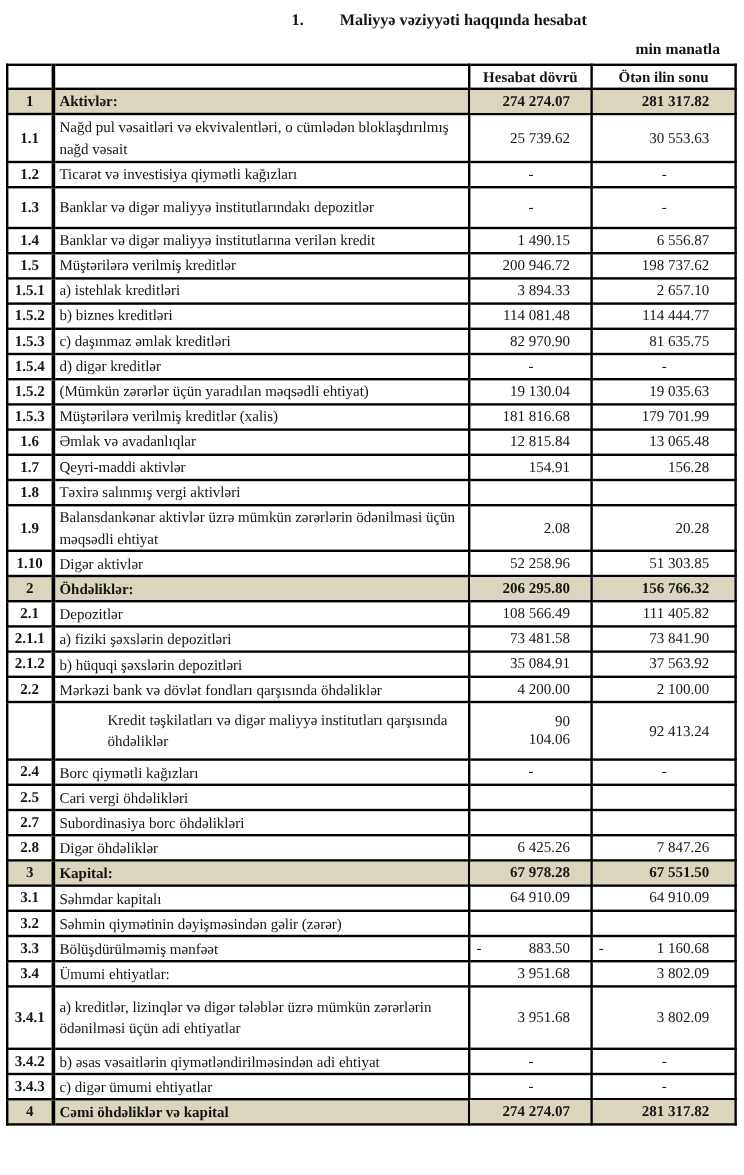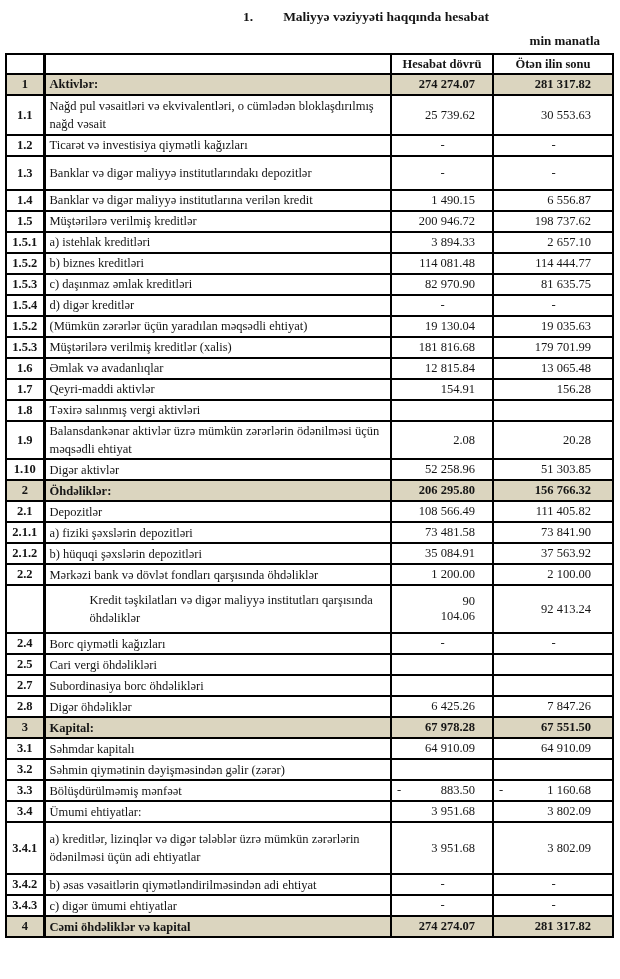--- a/index.html
+++ b/index.html
@@ -209,21 +209,21 @@
         </tr>
         <tr>
           <td class="c-num">2.1.2</td>
           <td class="c-desc">b) hüquqi şəxslərin depozitləri</td>
           <td class="c-val v1">35 084.91</td>
           <td class="c-val v2">37 563.92</td>
         </tr>
         <tr class="clip">
           <td class="c-num">2.2</td>
           <td class="c-desc">Mərkəzi bank və dövlət fondları qarşısında öhdəliklər</td>
-          <td class="c-val v1">1 200.00</td>
+          <td class="c-val v1">4 200.00</td>
           <td class="c-val v2">2 100.00</td>
         </tr>
         <tr class="h-xl">
           <td class="c-num">2.3</td>
           <td class="c-desc">Kredit təşkilatları və digər maliyyə institutları qarşısında öhdəliklər</td>
           <td class="c-val v1">90 104.06</td>
           <td class="c-val v2">92 413.24</td>
         </tr>
         <tr>
           <td class="c-num">2.4</td>

